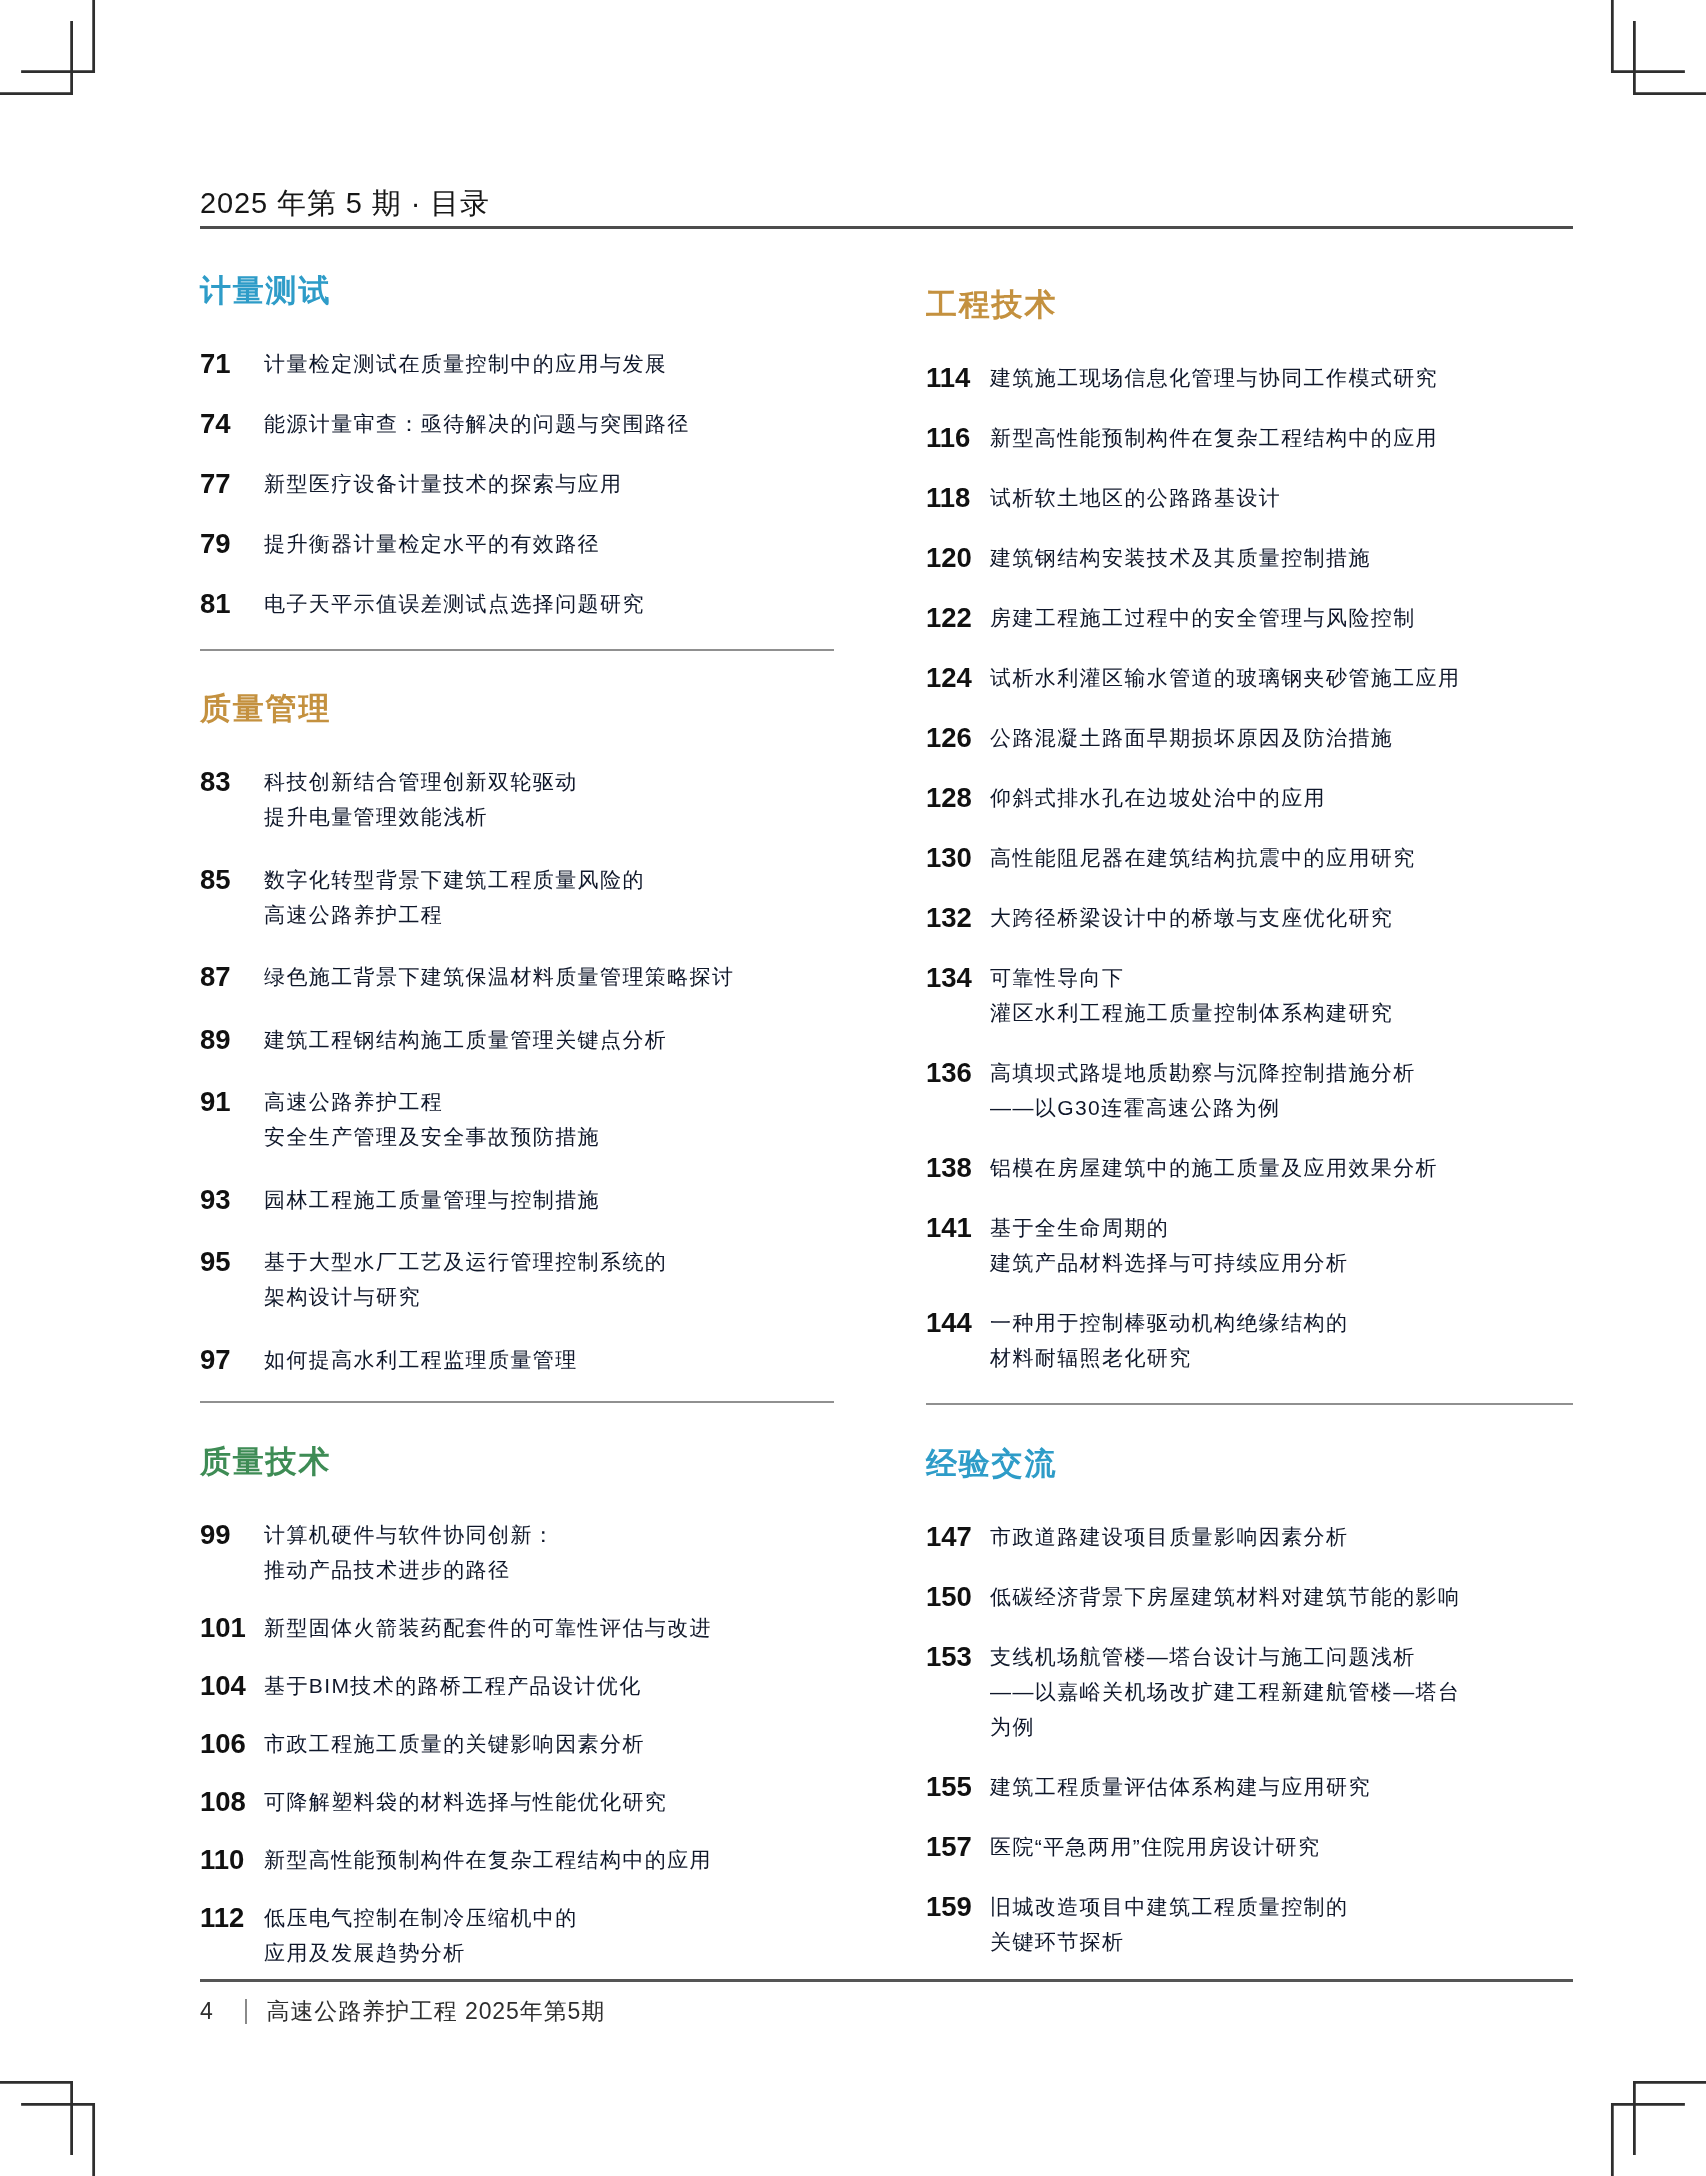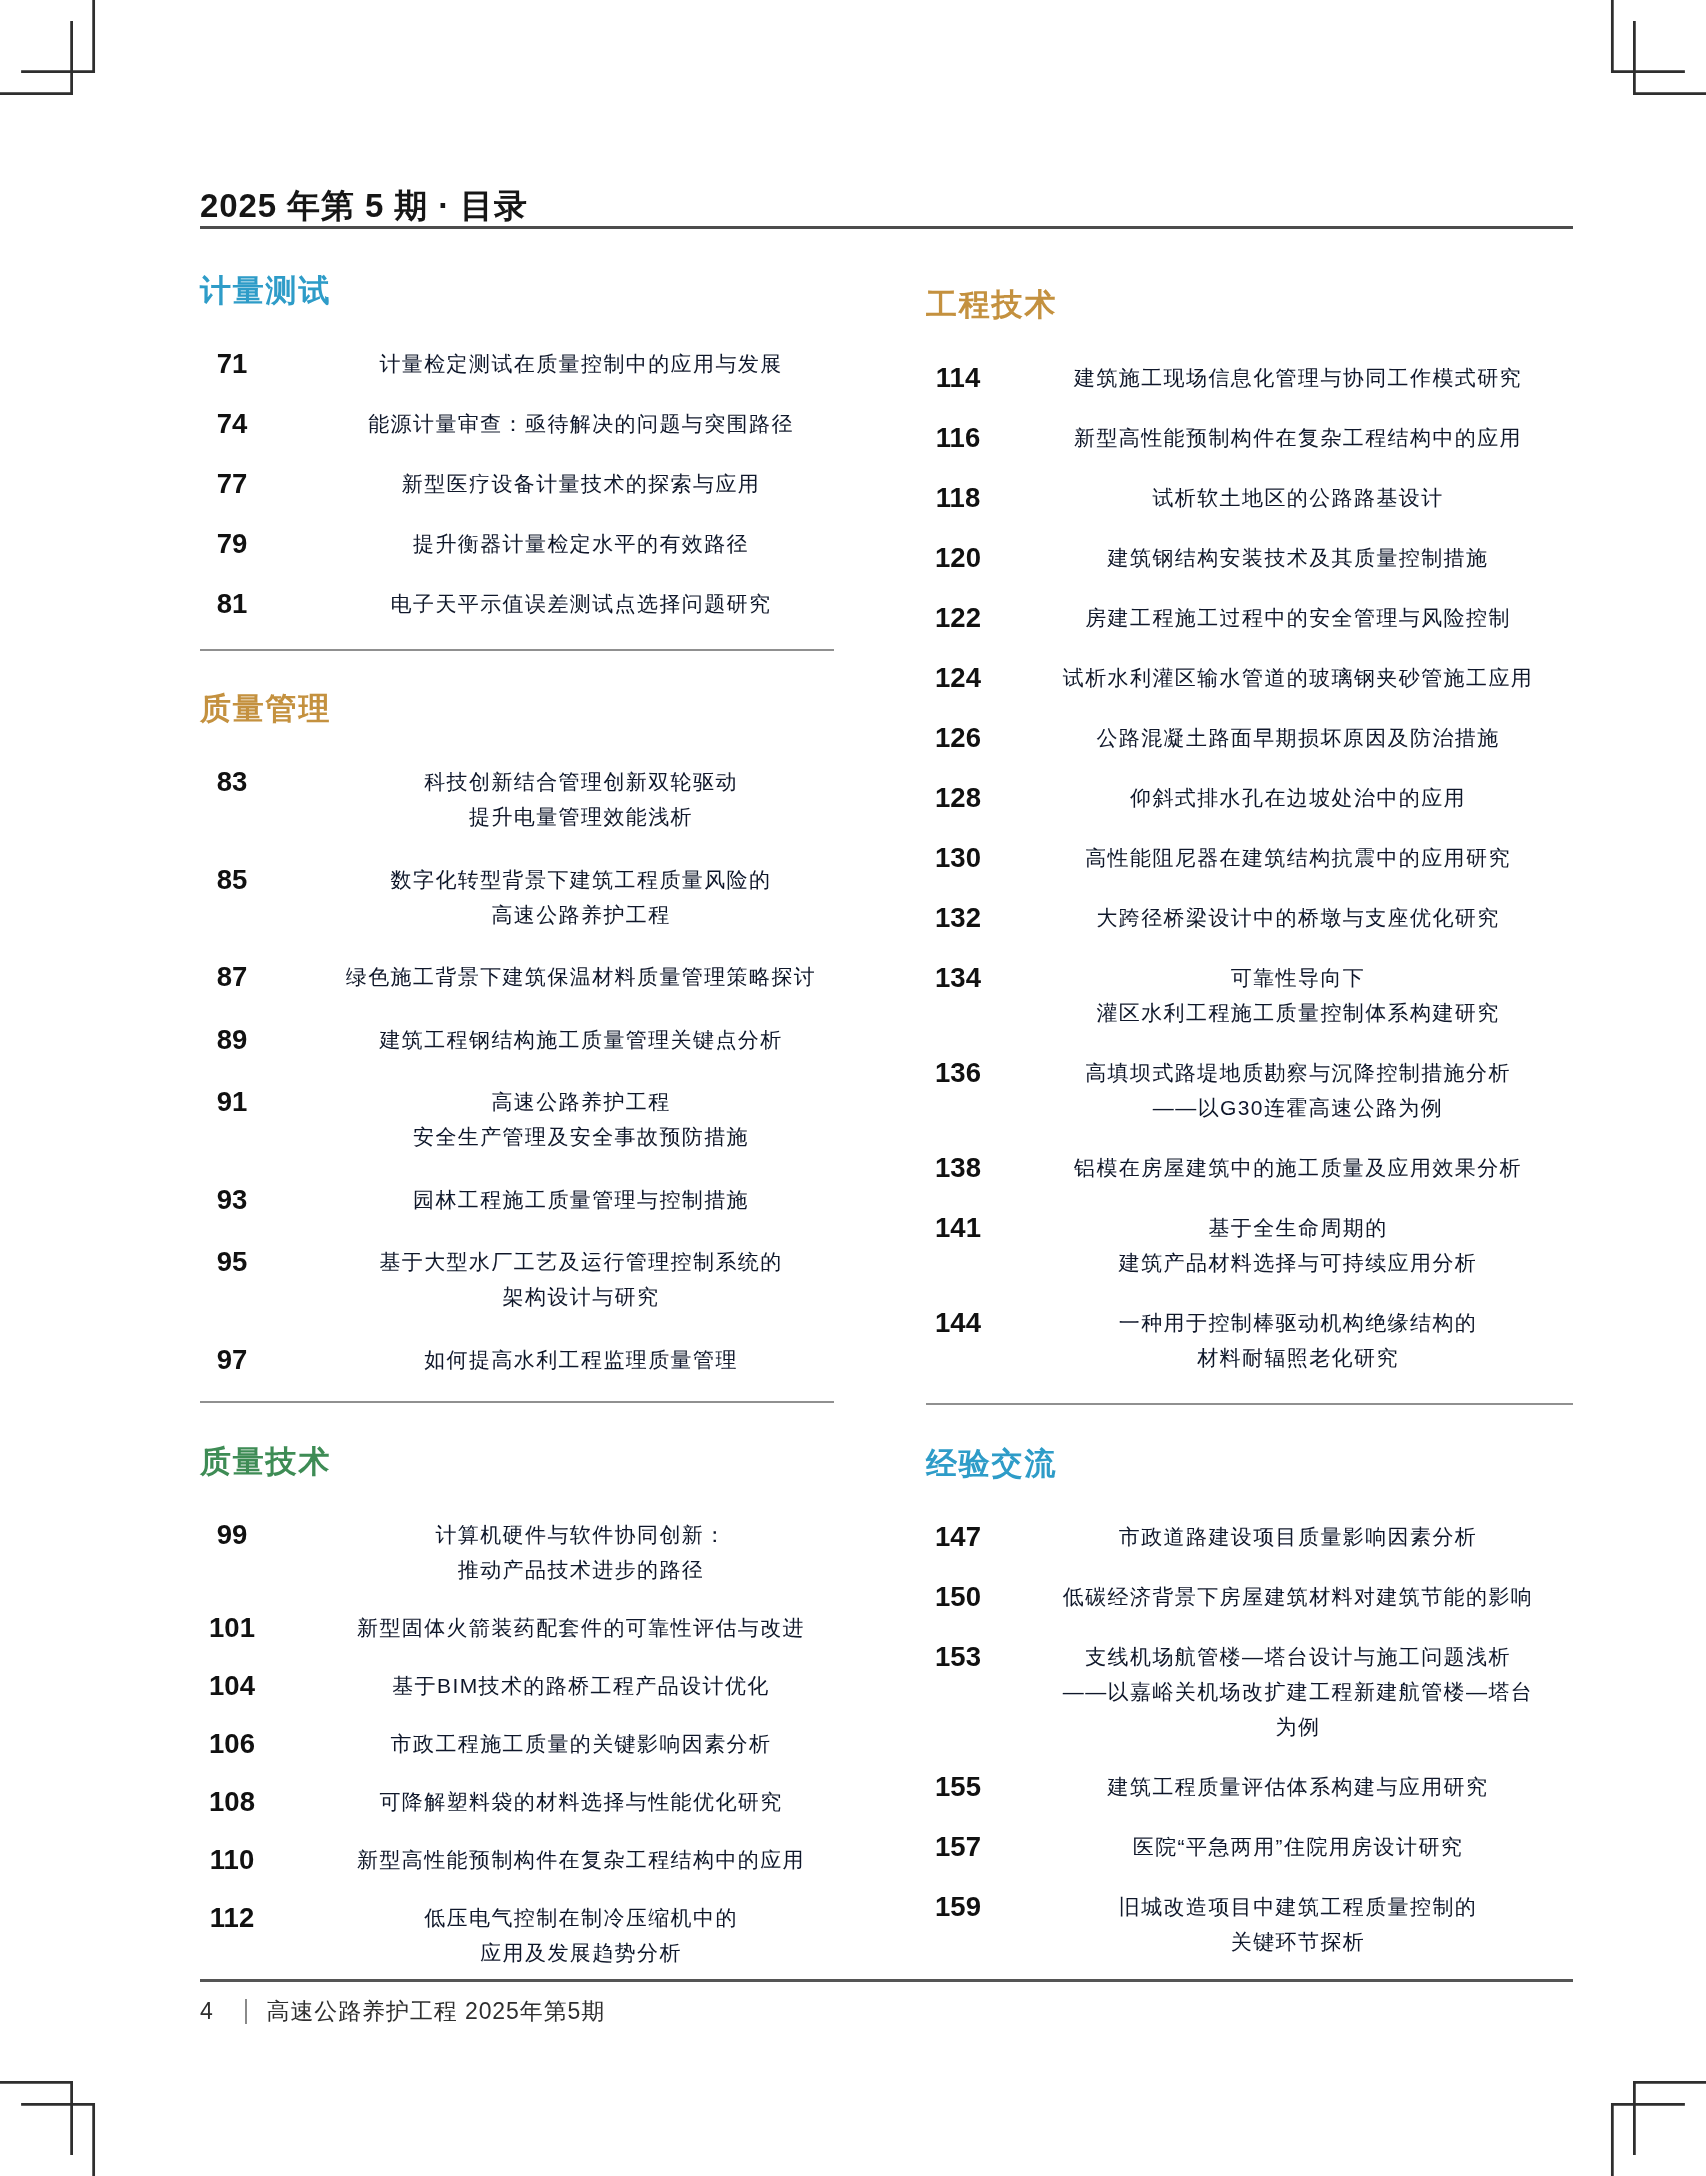--- a/index.html
+++ b/index.html
@@ -16,35 +16,35 @@
   
   .mark { position: absolute; }
   .mark.tl { left: 0; top: 0; }
   .mark.tr { right: 0; top: 0; transform: scaleX(-1); }
   .mark.bl { left: 0; bottom: 0; transform: scaleY(-1); }
   .mark.br { right: 0; bottom: 0; transform: scale(-1,-1); }
 
   
   .page-title {
     position: absolute; left: 200px; top: 184px;
-    font-size: 33px; font-weight: bold; letter-spacing: 0.9px;
+    font-size: 29px; font-weight: normal; letter-spacing: 0.9px;
     color: #161616; margin: 0; white-space: nowrap;
   }
   .header-rule {
     position: absolute; left: 200px; top: 226px;
     width: 1373px; height: 2.8px; background: #4d4d4d;
   }
 
   
   .sec { position: absolute; }
   .sec-title {
     font-size: 31px; line-height: 31px; font-weight: bold;
     letter-spacing: 1.8px; margin: 0 0 40px 0; white-space: nowrap;
   }
-  .entry { display: flex; align-items: flex-start; margin-bottom: 25px; text-align: center; }
+  .entry { display: flex; align-items: flex-start; margin-bottom: 25px; }
   .sec[data-section="1"] .entry { margin-bottom: 27.5px; }
   .sec[data-section="2"] .entry { margin-bottom: 23px; }
   .entry:last-child { margin-bottom: 0; }
   .num {
     width: 64px; flex: 0 0 64px;
     font-size: 27.5px; line-height: 35px; font-weight: bold; color: #111;
   }
   .lines { flex: 1 1 auto; }
   .line {
     font-size: 21px; line-height: 35px; letter-spacing: 1.4px;

